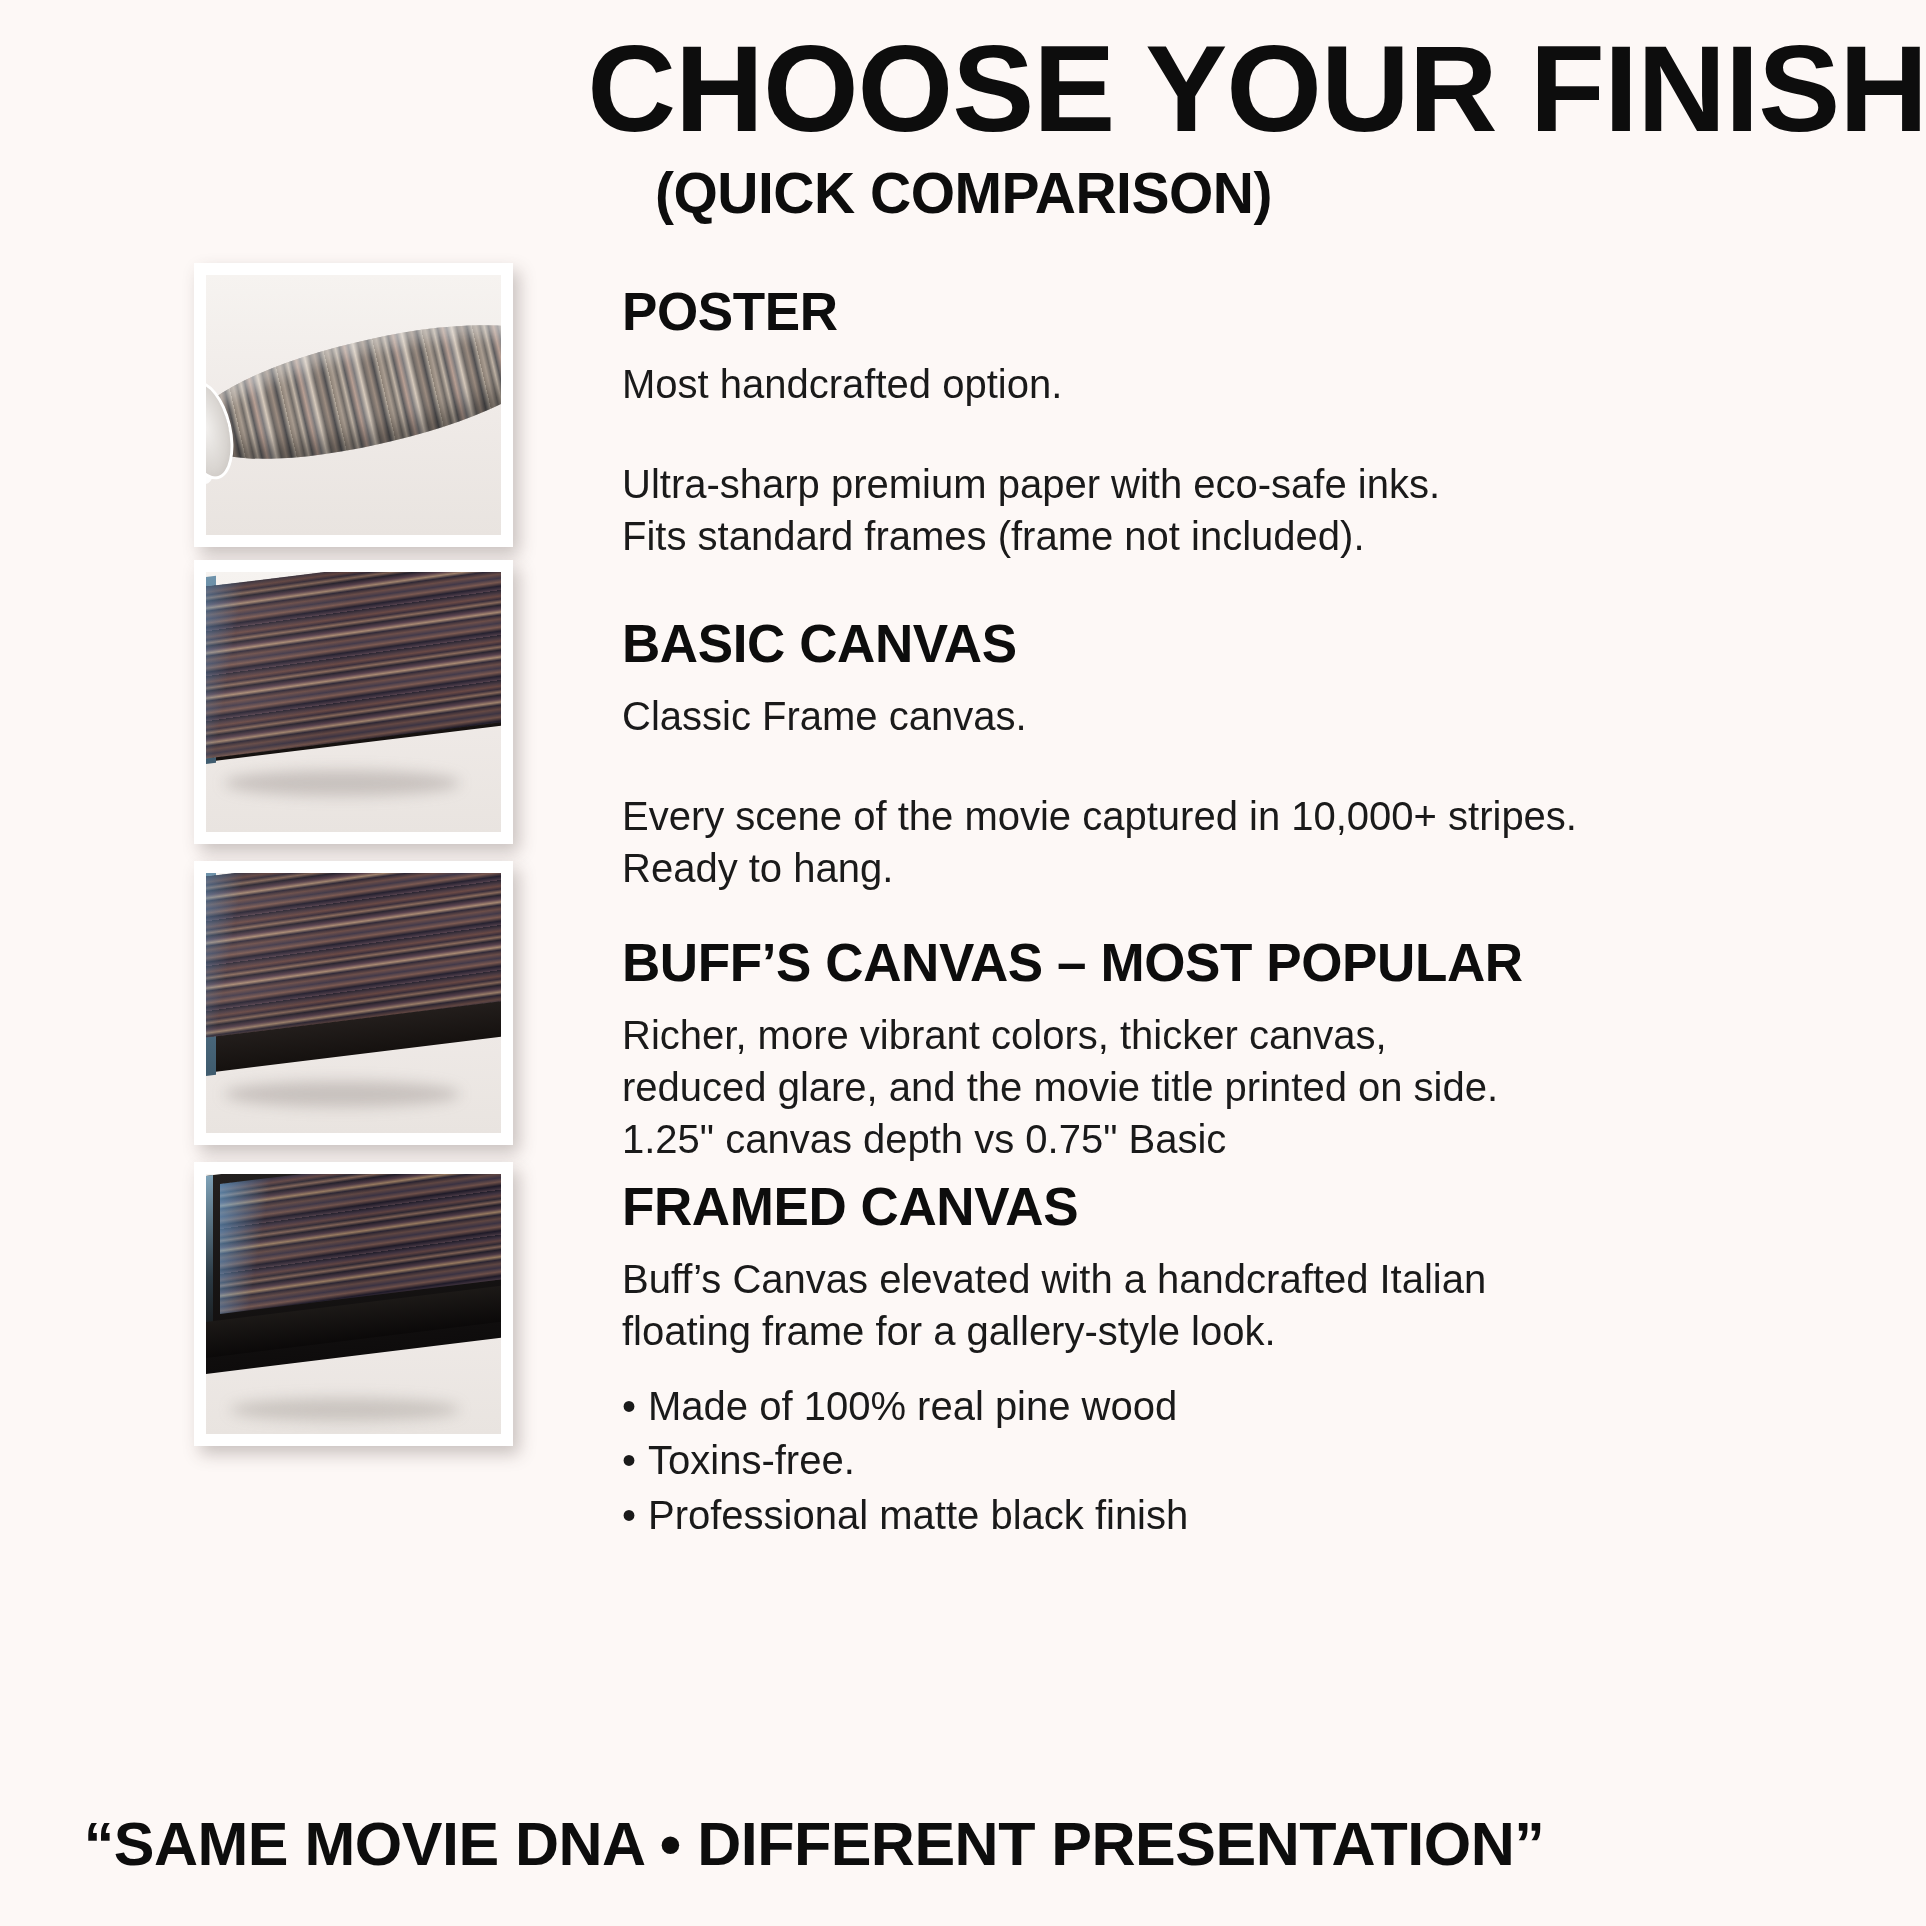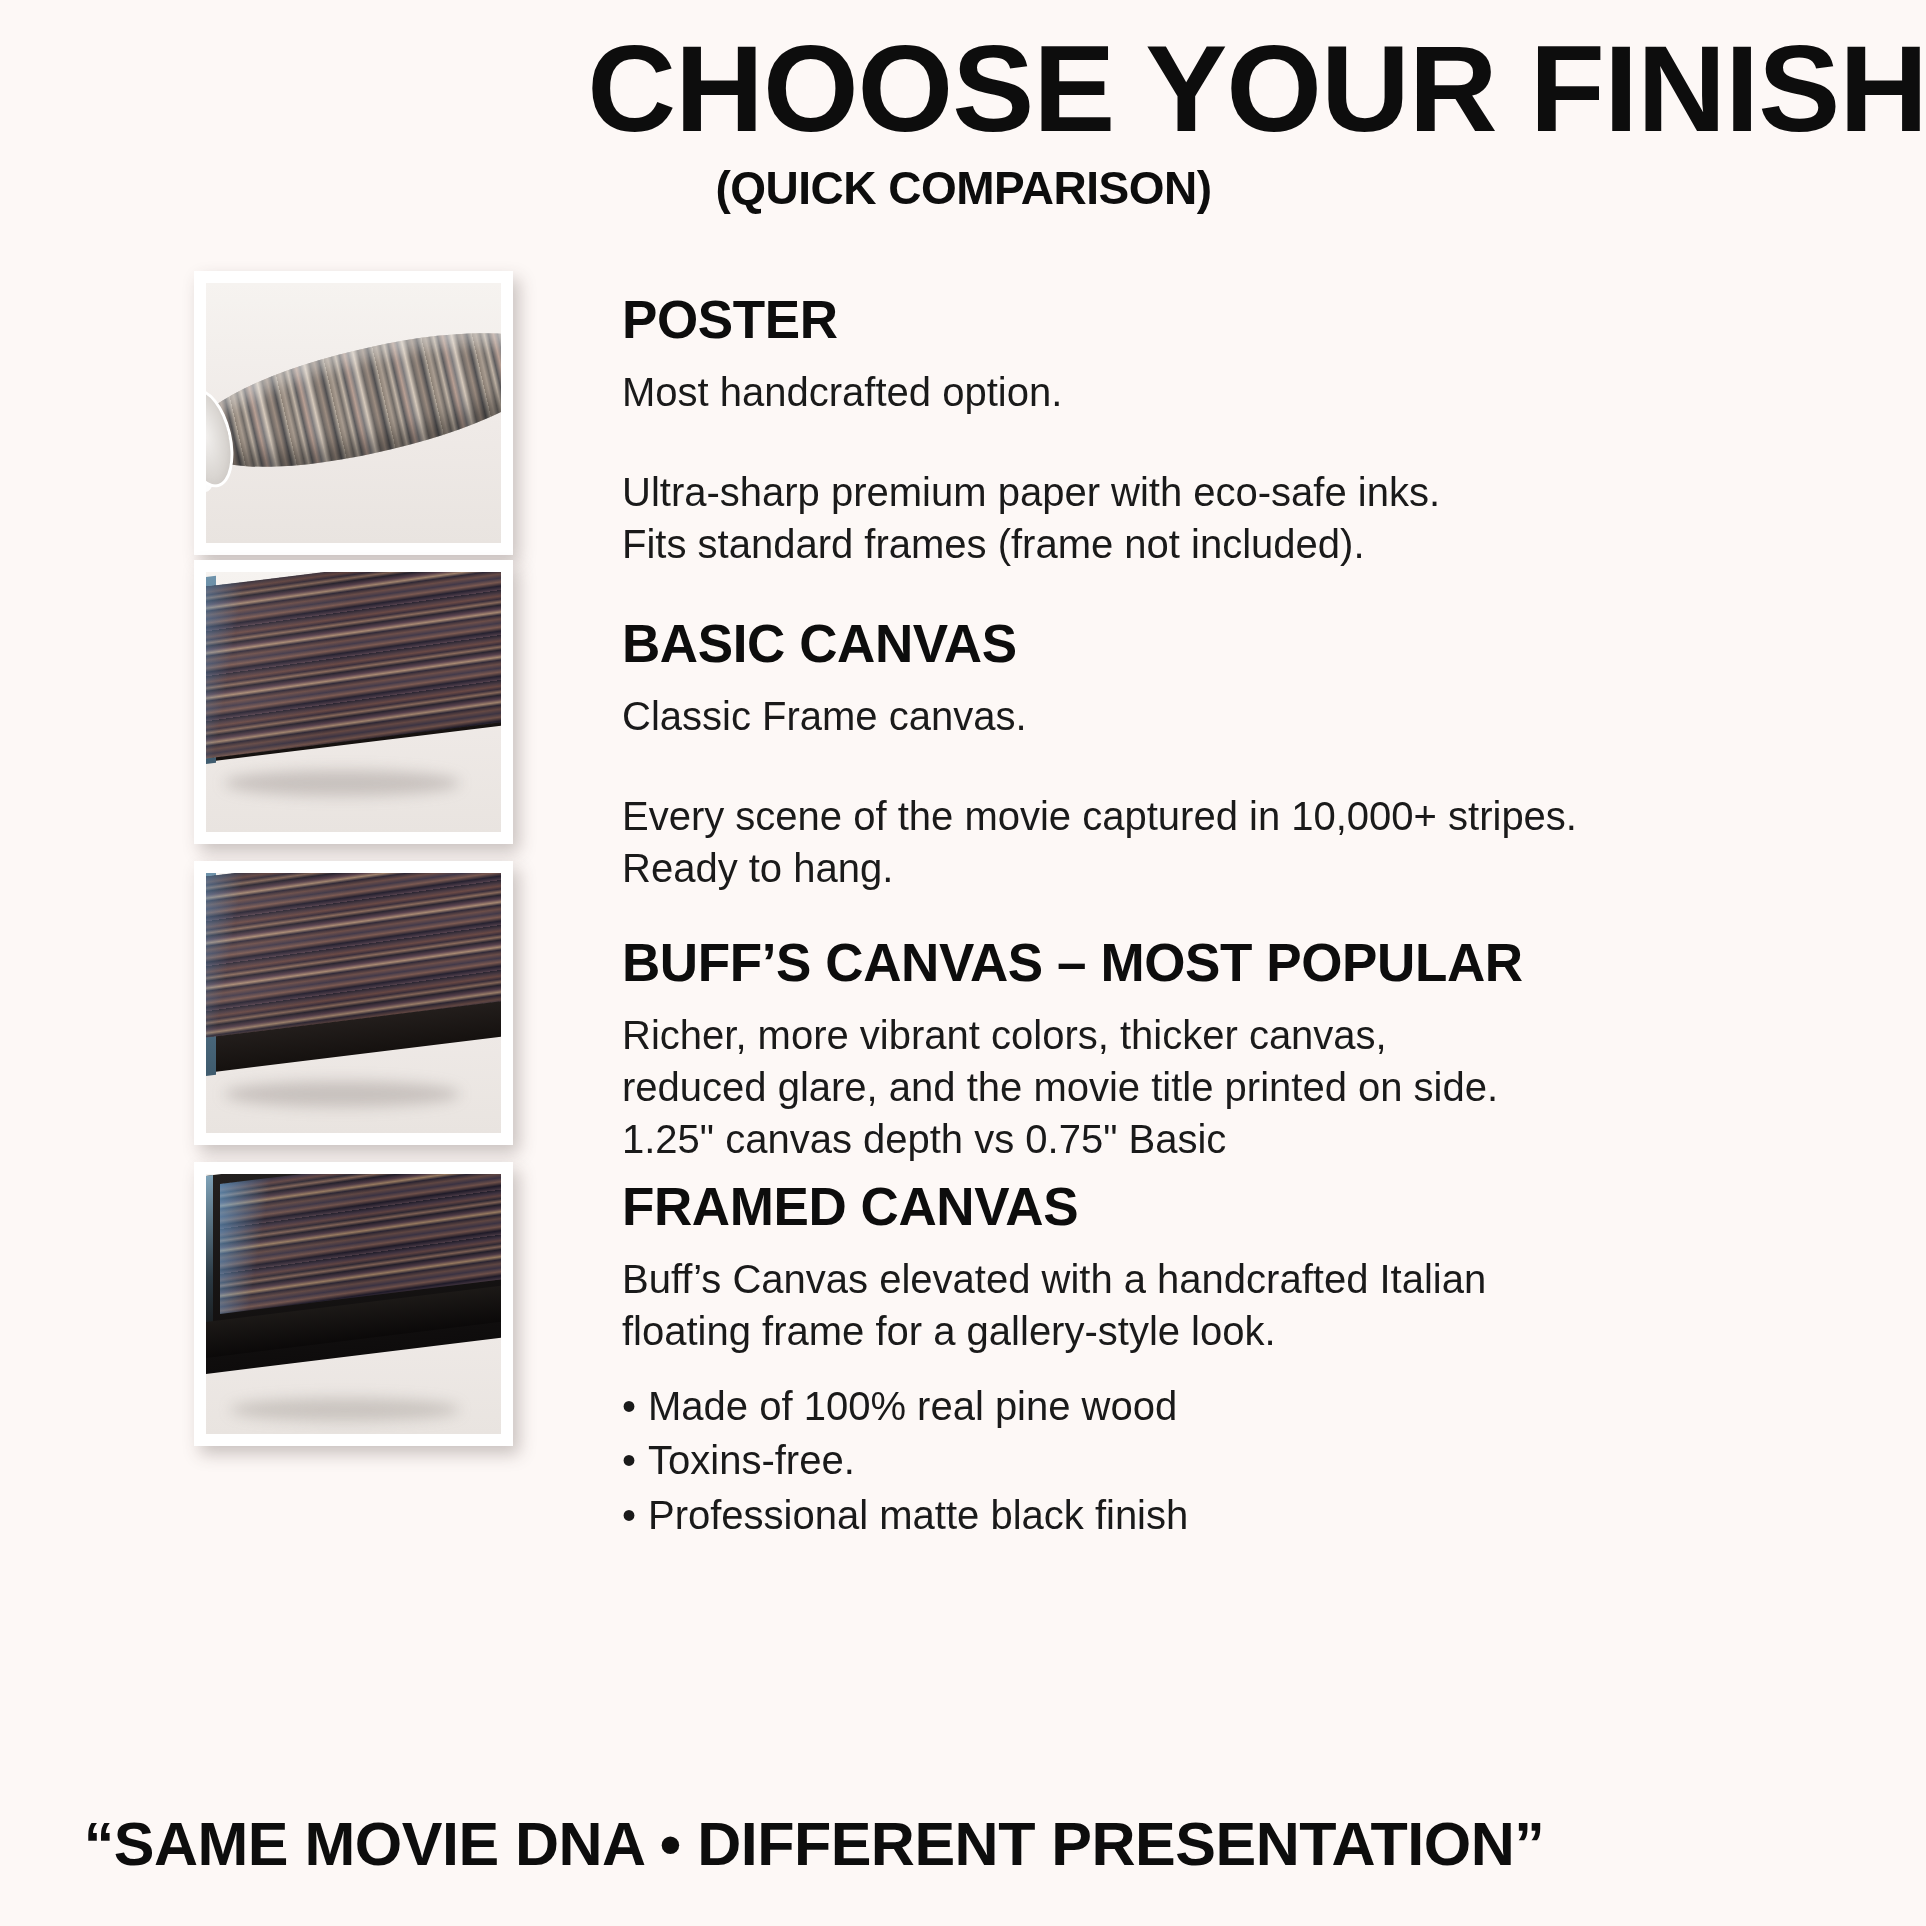--- a/index.html
+++ b/index.html
@@ -25,21 +25,21 @@
     font-size: 123px;
     font-weight: 700;
     letter-spacing: -1px;
     line-height: 1.02;
     margin: 0;
     color: #0d0d0d;
     white-space: nowrap;
     text-align: right;
   }
   .sub-title {
-    font-size: 46px;
+    font-size: 57px;
     font-weight: 700;
     letter-spacing: -0.5px;
     line-height: 1.0;
     margin: 14px 0 0 0;
     color: #0d0d0d;
     white-space: nowrap;
   }
 
   
   .rows {
@@ -48,21 +48,21 @@
     top: 259px;
     width: 1927px;
   }
   .row {
     position: absolute;
     left: 0;
     width: 1927px;
     display: flex;
     align-items: flex-start;
   }
-  .row-1 { top: 12px;   height: 287px; justify-content: space-between; }
+  .row-1 { top: 4px;   height: 287px; justify-content: space-between; }
   .row-2 { top: 301px; height: 287px; }
   .row-3 { top: 602px; height: 287px; }
   .row-4 { top: 903px; height: 287px; }
 
   
   .thumb-card {
     position: relative;
     margin-left: 194px;
     width: 319px;
     height: 284px;

